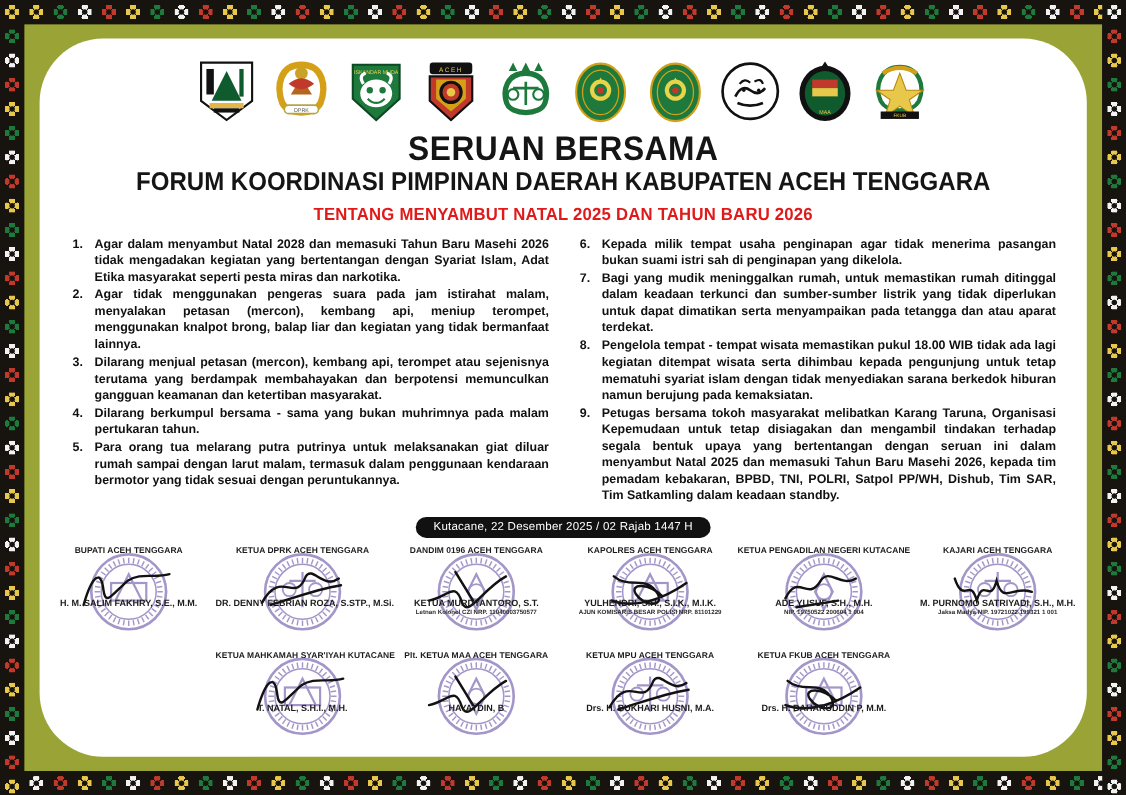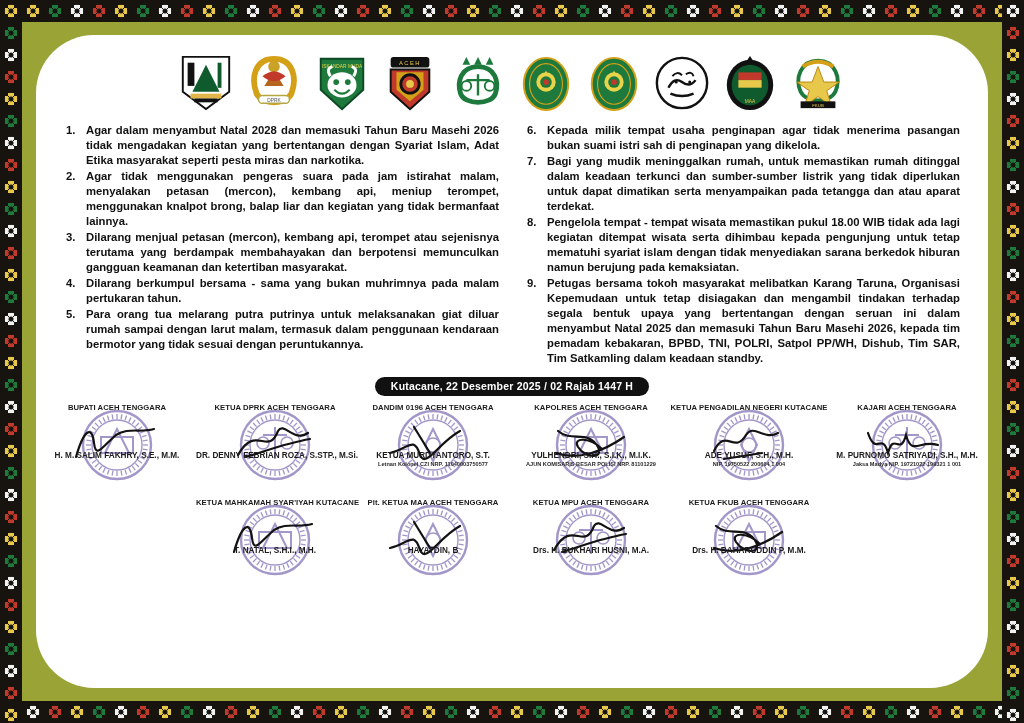--- a/index.html
+++ b/index.html
@@ -171,21 +171,21 @@
     font-weight: bold;
   }
 
   
   .date-wrap { text-align: center; margin-top: 9px; }
   .date-pill {
     display: inline-block;
     background: #111;
     color: #fff;
     font-size: 10.5px;
-    font-weight: bold;
+    font-weight: normal;
     padding: 3px 16px 4px 16px;
     border-radius: 11px;
     letter-spacing: 0.2px;
   }
 
   
   .sig-rows { margin-top: 7px; }
   .sig-row {
     display: flex;
     justify-content: center;
@@ -519,20 +519,25 @@
         <svg class="logo" viewBox="0 0 60 62">
           <path d="M30 8 C12 8 6 26 12 40 C18 52 42 52 48 40 C54 26 48 8 30 8 Z" fill="none" stroke="#1e7a3c" stroke-width="4"></path>
           <path d="M14 14 q16 -10 32 0" fill="none" stroke="#d4a017" stroke-width="4"></path>
           <path d="M30 14 L36 30 L52 30 L39 39 L44 55 L30 45 L16 55 L21 39 L8 30 L24 30 Z" fill="#e8c84a" stroke="#b8860b" stroke-width="1"></path>
           <rect x="12" y="50" width="36" height="7" fill="#111"></rect>
           <text x="30" y="55.6" font-size="4.5" text-anchor="middle" fill="#e8c84a" font-family="Liberation Sans, sans-serif">FKUB</text>
         </svg>
 
       </div>
 
+      <div class="title-block">
+        <div class="title-main">SERUAN BERSAMA</div>
+        <div class="title-sub">FORUM KOORDINASI PIMPINAN DAERAH KABUPATEN ACEH TENGGARA</div>
+        <div class="title-topic">TENTANG MENYAMBUT NATAL 2025 DAN TAHUN BARU 2026</div>
+      </div>
 
 
       <div class="columns">
         <div class="col">
           <ol class="points left">
               <li>Agar dalam menyambut Natal 2028 dan memasuki Tahun Baru Masehi 2026 tidak mengadakan kegiatan yang bertentangan dengan Syariat Islam, Adat Etika masyarakat seperti pesta miras dan narkotika.</li>
               <li>Agar tidak menggunakan pengeras suara pada jam istirahat malam, menyalakan petasan (mercon), kembang api, meniup terompet, menggunakan knalpot brong, balap liar dan kegiatan yang tidak bermanfaat lainnya.</li>
               <li>Dilarang menjual petasan (mercon), kembang api, terompet atau sejenisnya terutama yang berdampak membahayakan dan berpotensi memunculkan gangguan keamanan dan ketertiban masyarakat.</li>
               <li>Dilarang berkumpul bersama - sama yang bukan muhrimnya pada malam pertukaran tahun.</li>
               <li>Para orang tua melarang putra putrinya untuk melaksanakan giat diluar rumah sampai dengan larut malam, termasuk dalam penggunaan kendaraan bermotor yang tidak sesuai dengan peruntukannya.</li>

